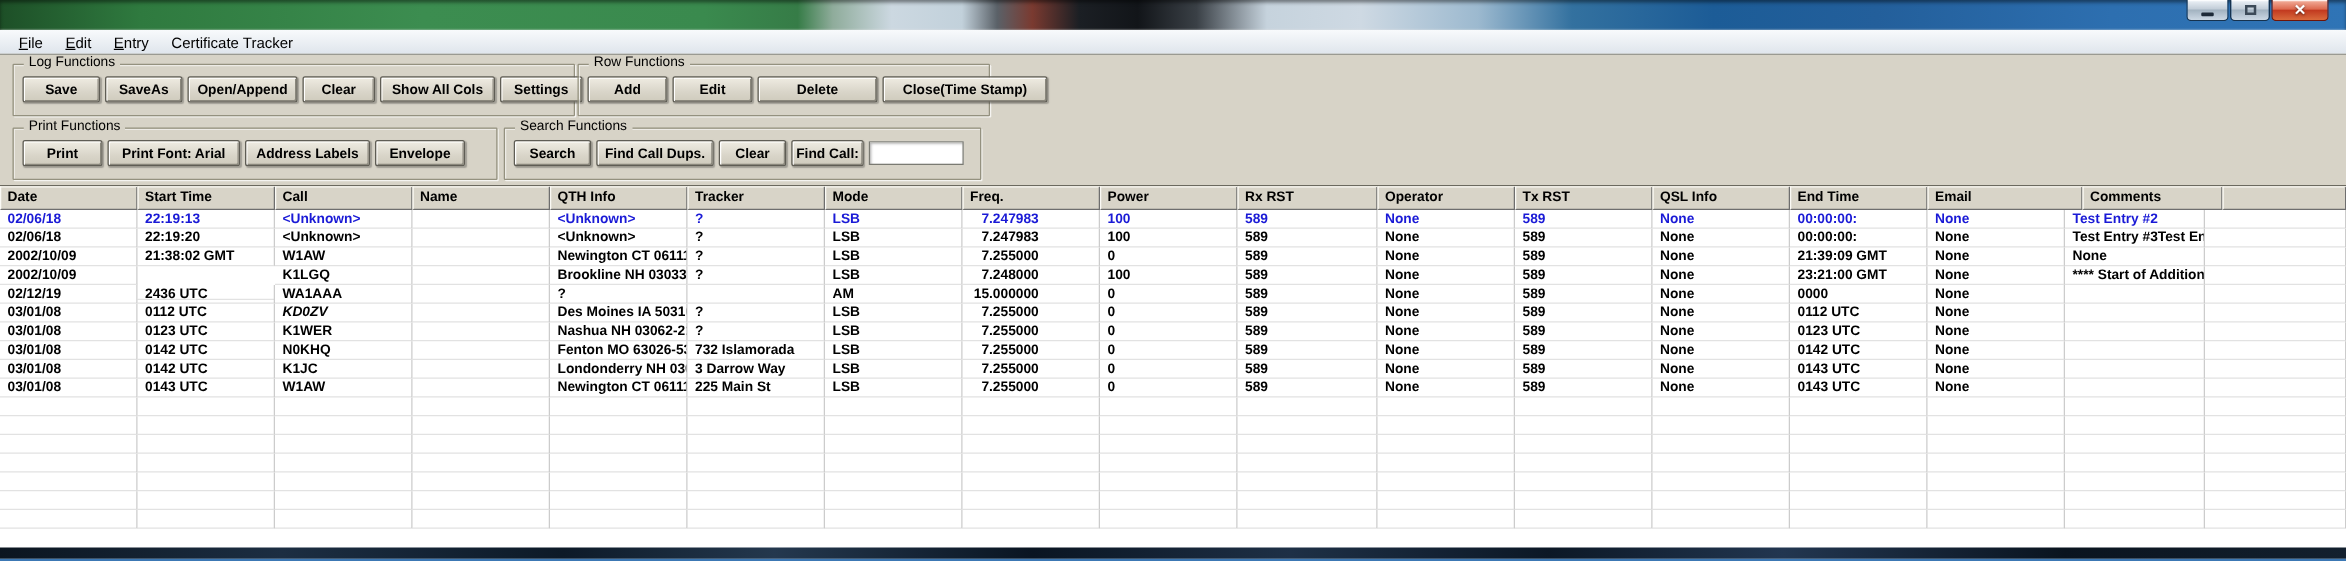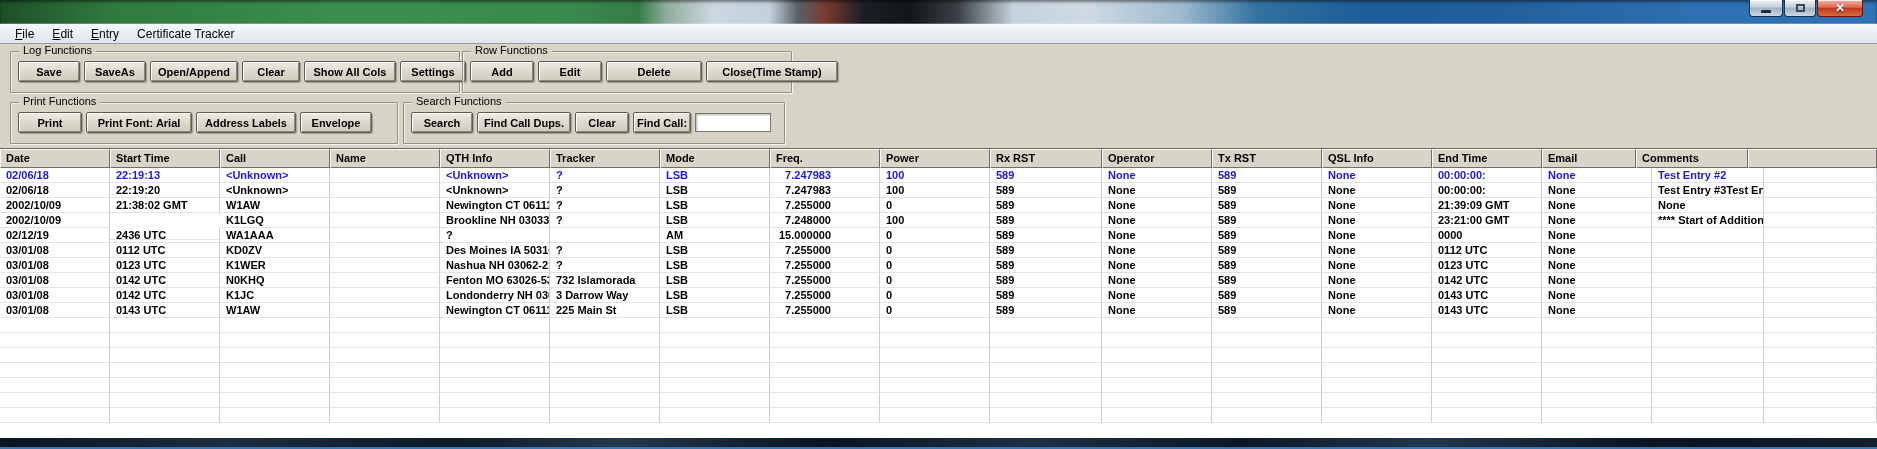--- a/index.html
+++ b/index.html
@@ -167,21 +167,21 @@
             <div class="th" style="width: 110px;">QTH Info</div>
             <div class="th" style="width: 110px;">Tracker</div>
             <div class="th" style="width: 110px;">Mode</div>
             <div class="th" style="width: 110px;">Freq.</div>
             <div class="th" style="width: 110px;">Power</div>
             <div class="th" style="width: 112px;">Rx RST</div>
             <div class="th" style="width: 110px;">Operator</div>
             <div class="th" style="width: 110px;">Tx RST</div>
             <div class="th" style="width: 110px;">QSL Info</div>
             <div class="th" style="width: 110px;">End Time</div>
-            <div class="th" style="width: 94px;">Email</div>
+            <div class="th" style="width: 124px;">Email</div>
             <div class="th" style="width: 112px;">Comments</div>
             <div class="th filler"></div>
           </div>
         <div class="tbody" id="tbody">
             <div class="tr row-blue">
               <div class="td" style="width: 110px;">02/06/18</div>
               <div class="td" style="width: 110px;">22:19:13</div>
               <div class="td" style="width: 110px;">&lt;Unknown&gt;</div>
               <div class="td" style="width: 110px;"></div>
               <div class="td" style="width: 110px;">&lt;Unknown&gt;</div>
@@ -270,21 +270,21 @@
               <div class="td" style="width: 110px;">589</div>
               <div class="td" style="width: 110px;">None</div>
               <div class="td" style="width: 110px;">0000</div>
               <div class="td" style="width: 110px;">None</div>
               <div class="td" style="width: 112px;"></div>
               <div class="td filler"></div>
             </div>
             <div class="tr">
               <div class="td" style="width: 110px;">03/01/08</div>
               <div class="td" style="width: 110px;">0112 UTC</div>
-              <div class="td" style="width: 110px;">KD0ZV</div>
+              <div class="td" style="width: 110px; font-style: italic;">KD0ZV</div>
               <div class="td" style="width: 110px;"></div>
               <div class="td" style="width: 110px;">Des Moines IA 50310</div>
               <div class="td" style="width: 110px;">?</div>
               <div class="td" style="width: 110px;">LSB</div>
               <div class="td num" style="width: 110px;">7.255000</div>
               <div class="td" style="width: 110px;">0</div>
               <div class="td" style="width: 112px;">589</div>
               <div class="td" style="width: 110px;">None</div>
               <div class="td" style="width: 110px;">589</div>
               <div class="td" style="width: 110px;">None</div>

